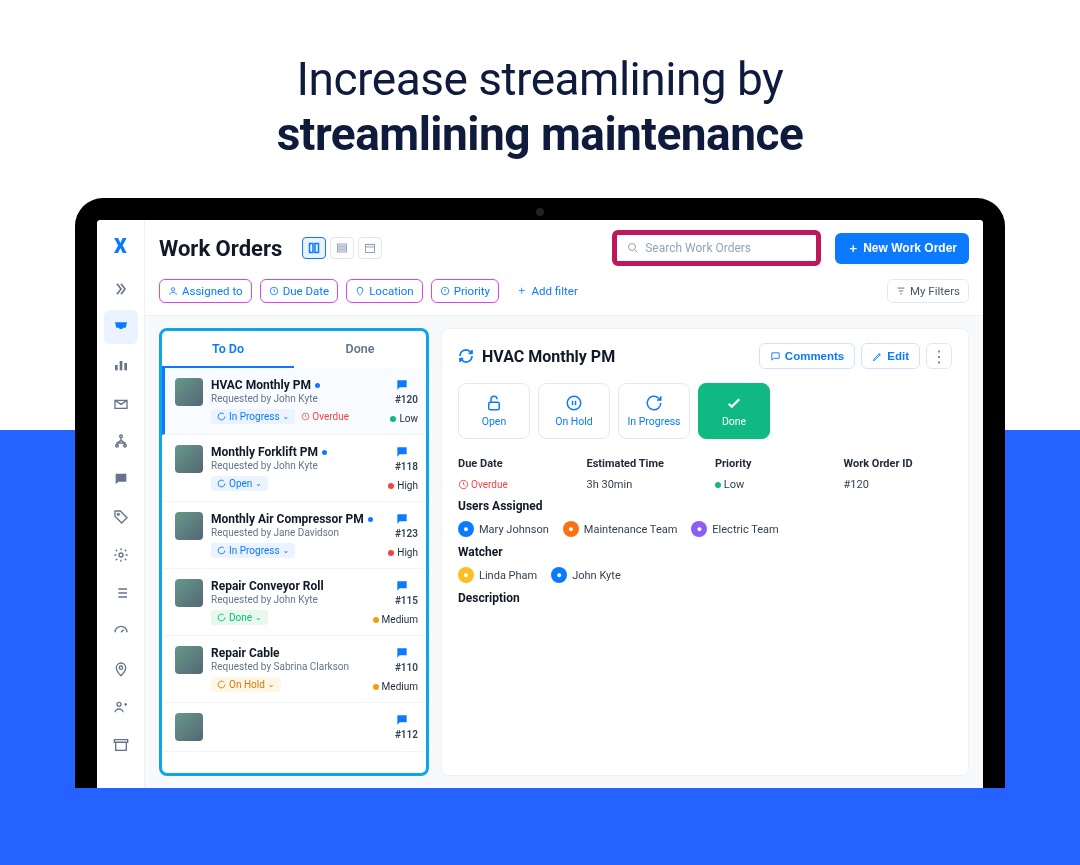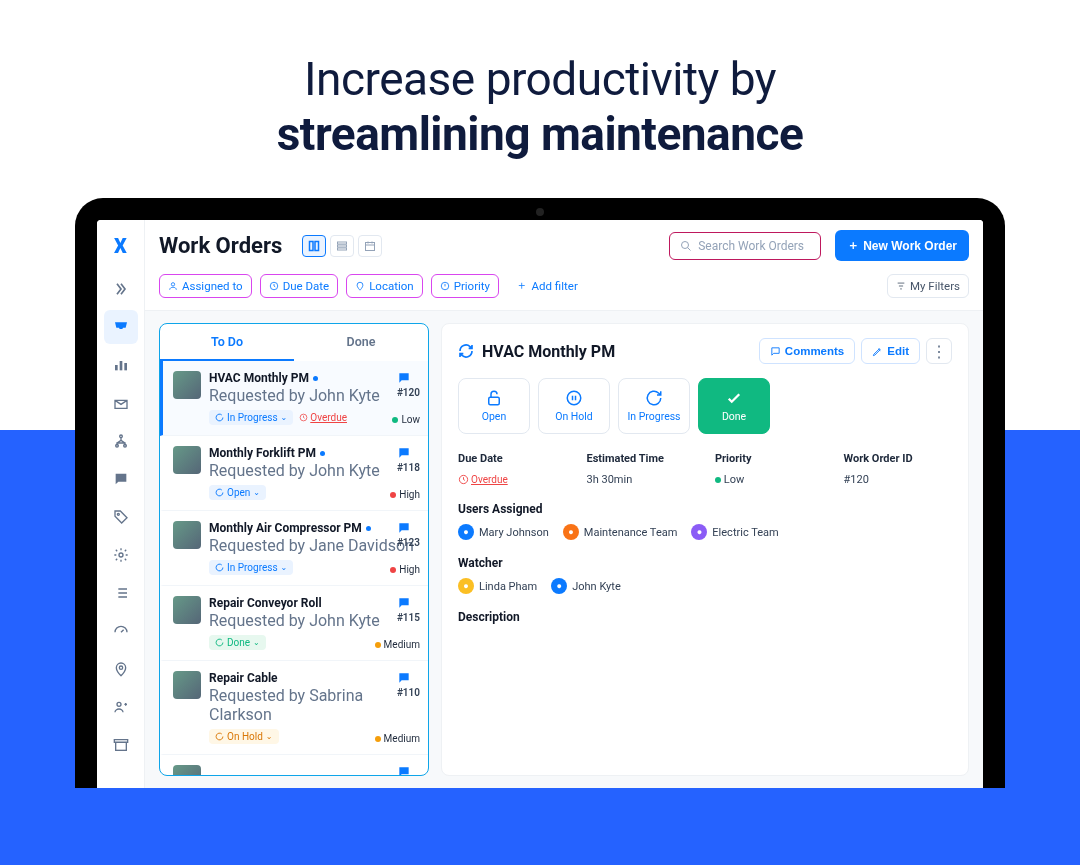--- a/index.html
+++ b/index.html
@@ -18,82 +18,82 @@
 .logo { font-size:20px; font-weight:900; color:#0b7aff; padding:6px 0 10px;}
 .sb-item { width:34px; height:34px; display:flex; align-items:center; justify-content:center; color:#64748b; border-radius:6px; cursor:pointer;}
 .sb-item.active { color:#0b7aff; background:#eaf3ff;}
 .main { flex:1; display:flex; flex-direction:column; background:#f7f9fb;}
 .topbar { display:flex; align-items:center; padding:10px 14px 6px; gap:14px; background:#fff;}
 .topbar h2 { font-size:22px; font-weight:700; color:#111827;}
 .view-toggles { display:flex; gap:4px; margin-left:6px;}
 .vt { width:24px; height:22px; border:1px solid #e2e8f0; border-radius:4px; display:flex; align-items:center; justify-content:center; color:#94a3b8; cursor:pointer; font-size:12px;}
 .vt.active { border-color:#0b7aff; color:#0b7aff; background:#eaf3ff;}
 .spacer { flex:1;}
-.search { border:1px solid #be185d; border-radius:6px; padding:6px 10px; font-size:12px; width:152px; color:#94a3b8; display:flex; align-items:center; gap:6px;}
+.search { border:5px solid #be185d; border-radius:6px; padding:6px 10px; font-size:12px; width:209px; color:#94a3b8; display:flex; align-items:center; gap:6px;}
 .btn-primary { background:#0b7aff; color:#fff; border:none; border-radius:6px; padding:7px 12px; font-size:12px; font-weight:600; cursor:pointer; display:flex; align-items:center; gap:4px;}
 .filter-row { display:flex; align-items:center; padding:6px 14px 12px; gap:8px; background:#fff; border-bottom:1px solid #eef1f4;}
 .chip { border:1px solid #d946ef; color:#0b7aff; background:#fff; border-radius:6px; padding:4px 8px; font-size:11.5px; display:flex; align-items:center; gap:4px; cursor:pointer;}
 .chip.ghost { border-color:transparent; color:#0b7aff;}
 .chip.outline { border-color:#e2e8f0; color:#475569;}
 .content { flex:1; display:flex; gap:12px; padding:12px 14px; overflow:hidden;}
-.list-panel { width:270px; background:#fff; border:1px solid #0ea5e9; border-radius:8px; display:flex; flex-direction:column; overflow:hidden;}
+.list-panel { width:270px; background:#fff; border:3px solid #0ea5e9; border-radius:8px; display:flex; flex-direction:column; overflow:hidden;}
 .tabs { display:flex; }
 .tab { flex:1; text-align:center; padding:10px 0; font-size:12.5px; font-weight:600; color:#64748b; cursor:pointer; border-bottom:2px solid transparent;}
 .tab.active { color:#0b7aff; border-bottom-color:#0b7aff;}
 .wo-list { overflow-y:auto;}
 .wo-item { display:flex; gap:8px; padding:10px 10px 10px 10px; border-bottom:1px solid #f1f5f9; border-left:3px solid transparent; cursor:pointer; position:relative;}
 .wo-item.active { background:#f8fbff; border-left-color:#0b7aff;}
 .thumb { width:28px; height:28px; background:linear-gradient(135deg,#698, #567); border-radius:4px; flex-shrink:0;}
 .wo-body { flex:1; min-width:0;}
 .wo-title { font-size:12px; font-weight:700; color:#111827; display:flex; align-items:center; gap:4px;}
 .dot { width:5px; height:5px; background:#0b7aff; border-radius:50%; flex-shrink:0;}
-.wo-req { font-size:16px; color:#64748b; margin-top:1px;}
+.wo-req { font-size:10px; color:#64748b; margin-top:1px;}
 .wo-meta { display:flex; align-items:center; gap:6px; margin-top:5px; font-size:10px;}
 .status-pill { border-radius:4px; padding:2px 6px; font-size:10px; display:flex; align-items:center; gap:3px;}
 .status-pill.progress { background:#eaf3ff; color:#0b7aff;}
 .status-pill.open { background:#eaf3ff; color:#0b7aff;}
 .status-pill.done { background:#e7f8ef; color:#10b981;}
 .status-pill.hold { background:#fff7e6; color:#d97706;}
 .status-pill:after{content:" ⌄"; font-size:8px;}
 .wo-right { position:absolute; right:8px; top:10px; text-align:right; font-size:10px; color:#64748b;}
 .chat-icn { color:#0b7aff; font-size:12px;}
 .wo-num { font-size:10px; font-weight:600; color:#334155; margin-top:2px;}
 .bottom-flags { position:absolute; right:8px; bottom:10px; font-size:10px; display:flex; align-items:center; gap:3px;}
 .prio-dot { width:6px; height:6px; border-radius:50%;}
 .prio-high { background:#ef4444;} .prio-low { background:#10b981;} .prio-med { background:#f59e0b;}
-.overdue { color:#ef4444; font-size:10px; display:flex; align-items:center; gap:2px;text-decoration:underline;}
+.overdue { color:#ef4444; font-size:10px; display:flex; align-items:center; gap:2px;}
 .detail-panel { flex:1; background:#fff; border:1px solid #eef1f4; border-radius:8px; padding:14px 16px; overflow-y:auto;}
 .detail-head { display:flex; align-items:center; gap:8px;}
 .detail-head h3 { font-size:16px; font-weight:700; color:#111827;}
 .refresh-icn{ color:#0b7aff; font-size:14px;}
 .head-actions { margin-left:auto; display:flex; gap:6px;}
 .btn-outline { border:1px solid #cfe3ff; color:#0b7aff; background:#fff; border-radius:6px; padding:5px 10px; font-size:11.5px; font-weight:600; cursor:pointer; display:flex; align-items:center; gap:4px;}
 .btn-icon { border:1px solid #e2e8f0; color:#64748b; background:#fff; border-radius:6px; width:26px; height:26px; display:flex; align-items:center; justify-content:center; cursor:pointer;}
 .status-row { display:flex; gap:8px; margin-top:14px;}
 .status-card { flex:0 0 auto; width:72px; height:56px; border:1px solid #e2e8f0; border-radius:8px; display:flex; flex-direction:column; align-items:center; justify-content:center; gap:3px; font-size:10.5px; color:#0b7aff; cursor:pointer;}
 .status-card.done { background:#10b981; color:#fff; border-color:#10b981;}
 .status-card .sicn { font-size:16px;}
 .info-grid { display:grid; grid-template-columns: repeat(4, 1fr); gap:4px 20px; margin-top:18px; font-size:11px;}
 .info-label { color:#1e293b; font-weight:700; }
 .info-val { color:#334155; padding-top:4px;}
 .info-val.overdue { color:#ef4444;}
-.section { margin-top:16px;}
+.section { margin-top:8px;}
 .section h4 { font-size:12px; font-weight:700; color:#111827; margin-bottom:8px;}
 .users { display:flex; flex-wrap:wrap; gap:14px; font-size:11px; color:#334155;}
 .user { display:flex; align-items:center; gap:5px;}
 .avatar { width:16px; height:16px; border-radius:50%; font-size:9px; display:flex; align-items:center; justify-content:center; color:#fff;}
 .av-blue{background:#0b7aff;} .av-orange{background:#f97316;} .av-purple{background:#8b5cf6;} .av-yellow{background:#fbbf24;}
 .desc { font-size:11px; color:#475569; line-height:1.5;}
 svg { display:block;}
 </style>
 </head>
 <body>
 
 <div class="hero">
-  <h1><span>Increase productivity by</span><br><b>streamlining maintenance</b></h1>
+  <h1><span>Increase streamlining by</span><br><b>streamlining maintenance</b></h1>
 </div>
 <div class="blue-bg"></div>
 
 <div class="tablet">
   <div class="camera"></div>
   <div class="screen">
 
     <div class="sidebar">
       <div class="logo">X</div>
       <div class="sb-item">

